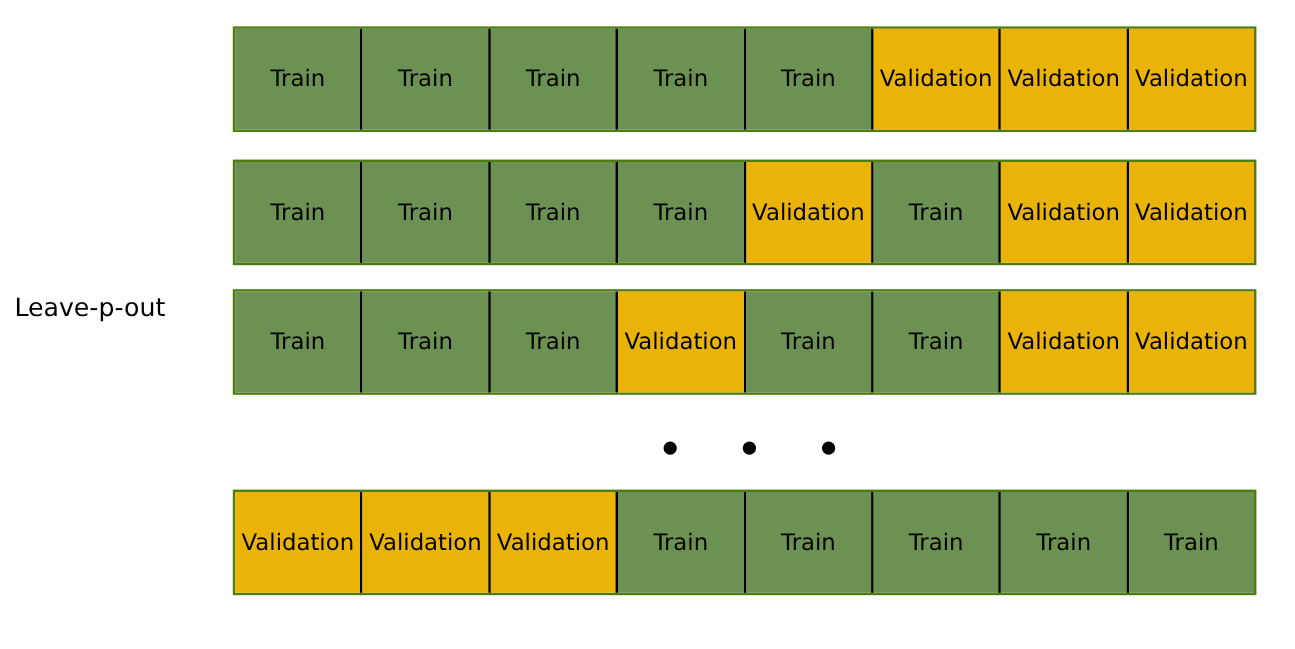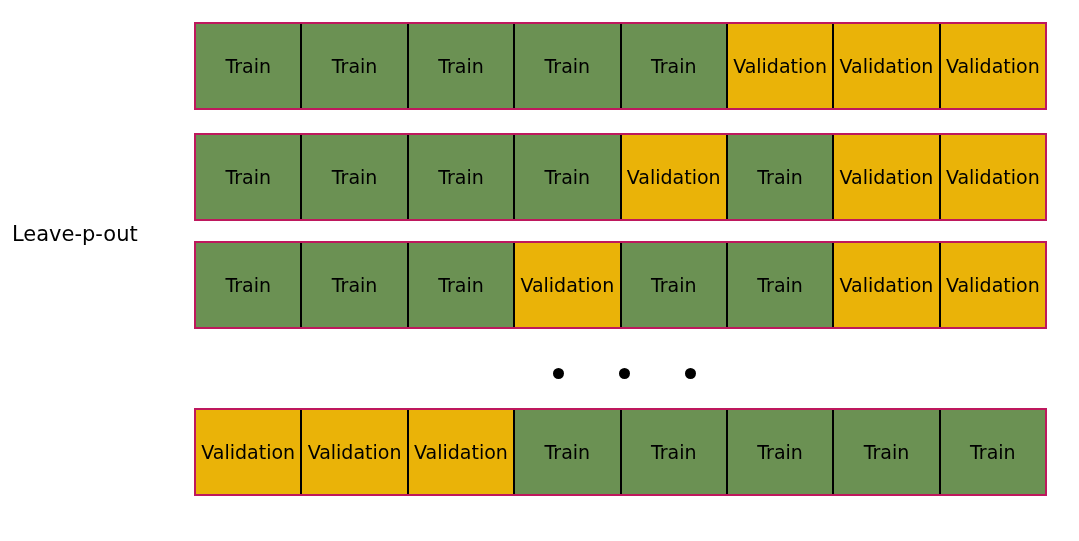--- a/index.html
+++ b/index.html
@@ -20,36 +20,36 @@
     position: absolute;
     left: 0;
     top: 0;
     width: 1079px;
     height: 541px;
   }
 
   .method-label {
     position: absolute;
     left: 12px;
-    top: 220px;
+    top: 242px;
     font-size: 21px;
     line-height: 28px;
     color: #000000;
     white-space: nowrap;
     letter-spacing: 0px;
   }
 
   .fold-row {
     position: absolute;
     left: 194px;
     width: 853px;
     height: 88px;
     display: flex;
     box-sizing: border-box;
-    border: 2px solid #be185d;
+    border: 2px solid #4d7c0f;
   }
 
   .fold-row.row-0 { top: 22px; }
   .fold-row.row-1 { top: 133px; }
   .fold-row.row-2 { top: 241px; }
   .fold-row.row-3 { top: 408px; }
 
   .cell {
     flex: 1 1 0;
     display: flex;

